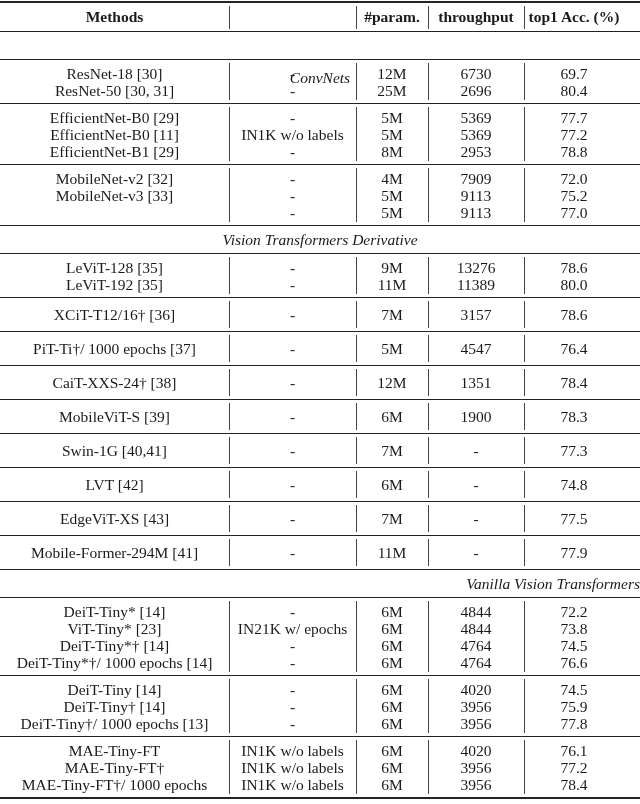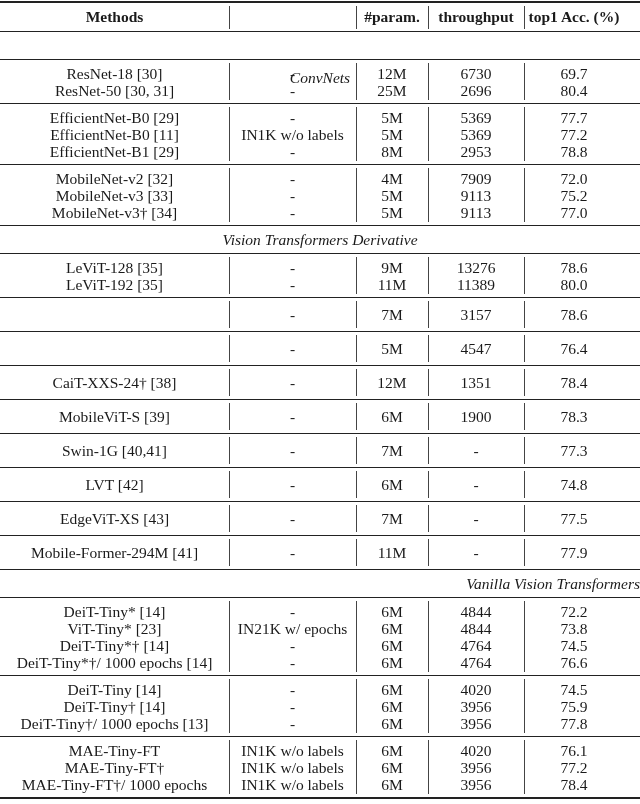--- a/index.html
+++ b/index.html
@@ -89,21 +89,20 @@
       <span class="cell c4">72.0</span>
     </div>
     <div class="row" style="top: 187px;">
       <span class="cell c0">MobileNet-v3 [33]</span>
       <span class="cell c1">-</span>
       <span class="cell c2">5M</span>
       <span class="cell c3">9113</span>
       <span class="cell c4">75.2</span>
     </div>
     <div class="row" style="top: 204px;">
-      <span class="cell c0">MobileNet-v3† [34]</span>
       <span class="cell c1">-</span>
       <span class="cell c2">5M</span>
       <span class="cell c3">9113</span>
       <span class="cell c4">77.0</span>
     </div>
     <div class="vbar" style="left: 229px; top: 168px; height: 54px;"></div>
     <div class="vbar" style="left: 356px; top: 168px; height: 54px;"></div>
     <div class="vbar" style="left: 428px; top: 168px; height: 54px;"></div>
     <div class="vbar" style="left: 524px; top: 168px; height: 54px;"></div>
     <div class="rule" style="top: 225px; height: 1px;"></div>
@@ -122,31 +121,33 @@
       <span class="cell c2">11M</span>
       <span class="cell c3">11389</span>
       <span class="cell c4">80.0</span>
     </div>
     <div class="vbar" style="left: 229px; top: 257px; height: 37px;"></div>
     <div class="vbar" style="left: 356px; top: 257px; height: 37px;"></div>
     <div class="vbar" style="left: 428px; top: 257px; height: 37px;"></div>
     <div class="vbar" style="left: 524px; top: 257px; height: 37px;"></div>
     <div class="rule" style="top: 297px; height: 1px;"></div>
     <div class="row" style="top: 306px;">
+      <span class="cell c0">XCiT-T12/16† [36]</span>
       <span class="cell c1">-</span>
       <span class="cell c2">7M</span>
       <span class="cell c3">3157</span>
       <span class="cell c4">78.6</span>
     </div>
     <div class="vbar" style="left: 229px; top: 301px; height: 27px;"></div>
     <div class="vbar" style="left: 356px; top: 301px; height: 27px;"></div>
     <div class="vbar" style="left: 428px; top: 301px; height: 27px;"></div>
     <div class="vbar" style="left: 524px; top: 301px; height: 27px;"></div>
     <div class="rule" style="top: 331px; height: 1px;"></div>
     <div class="row" style="top: 340px;">
+      <span class="cell c0">PiT-Ti†/ 1000 epochs [37]</span>
       <span class="cell c1">-</span>
       <span class="cell c2">5M</span>
       <span class="cell c3">4547</span>
       <span class="cell c4">76.4</span>
     </div>
     <div class="vbar" style="left: 229px; top: 335px; height: 27px;"></div>
     <div class="vbar" style="left: 356px; top: 335px; height: 27px;"></div>
     <div class="vbar" style="left: 428px; top: 335px; height: 27px;"></div>
     <div class="vbar" style="left: 524px; top: 335px; height: 27px;"></div>
     <div class="rule" style="top: 365px; height: 1px;"></div>

